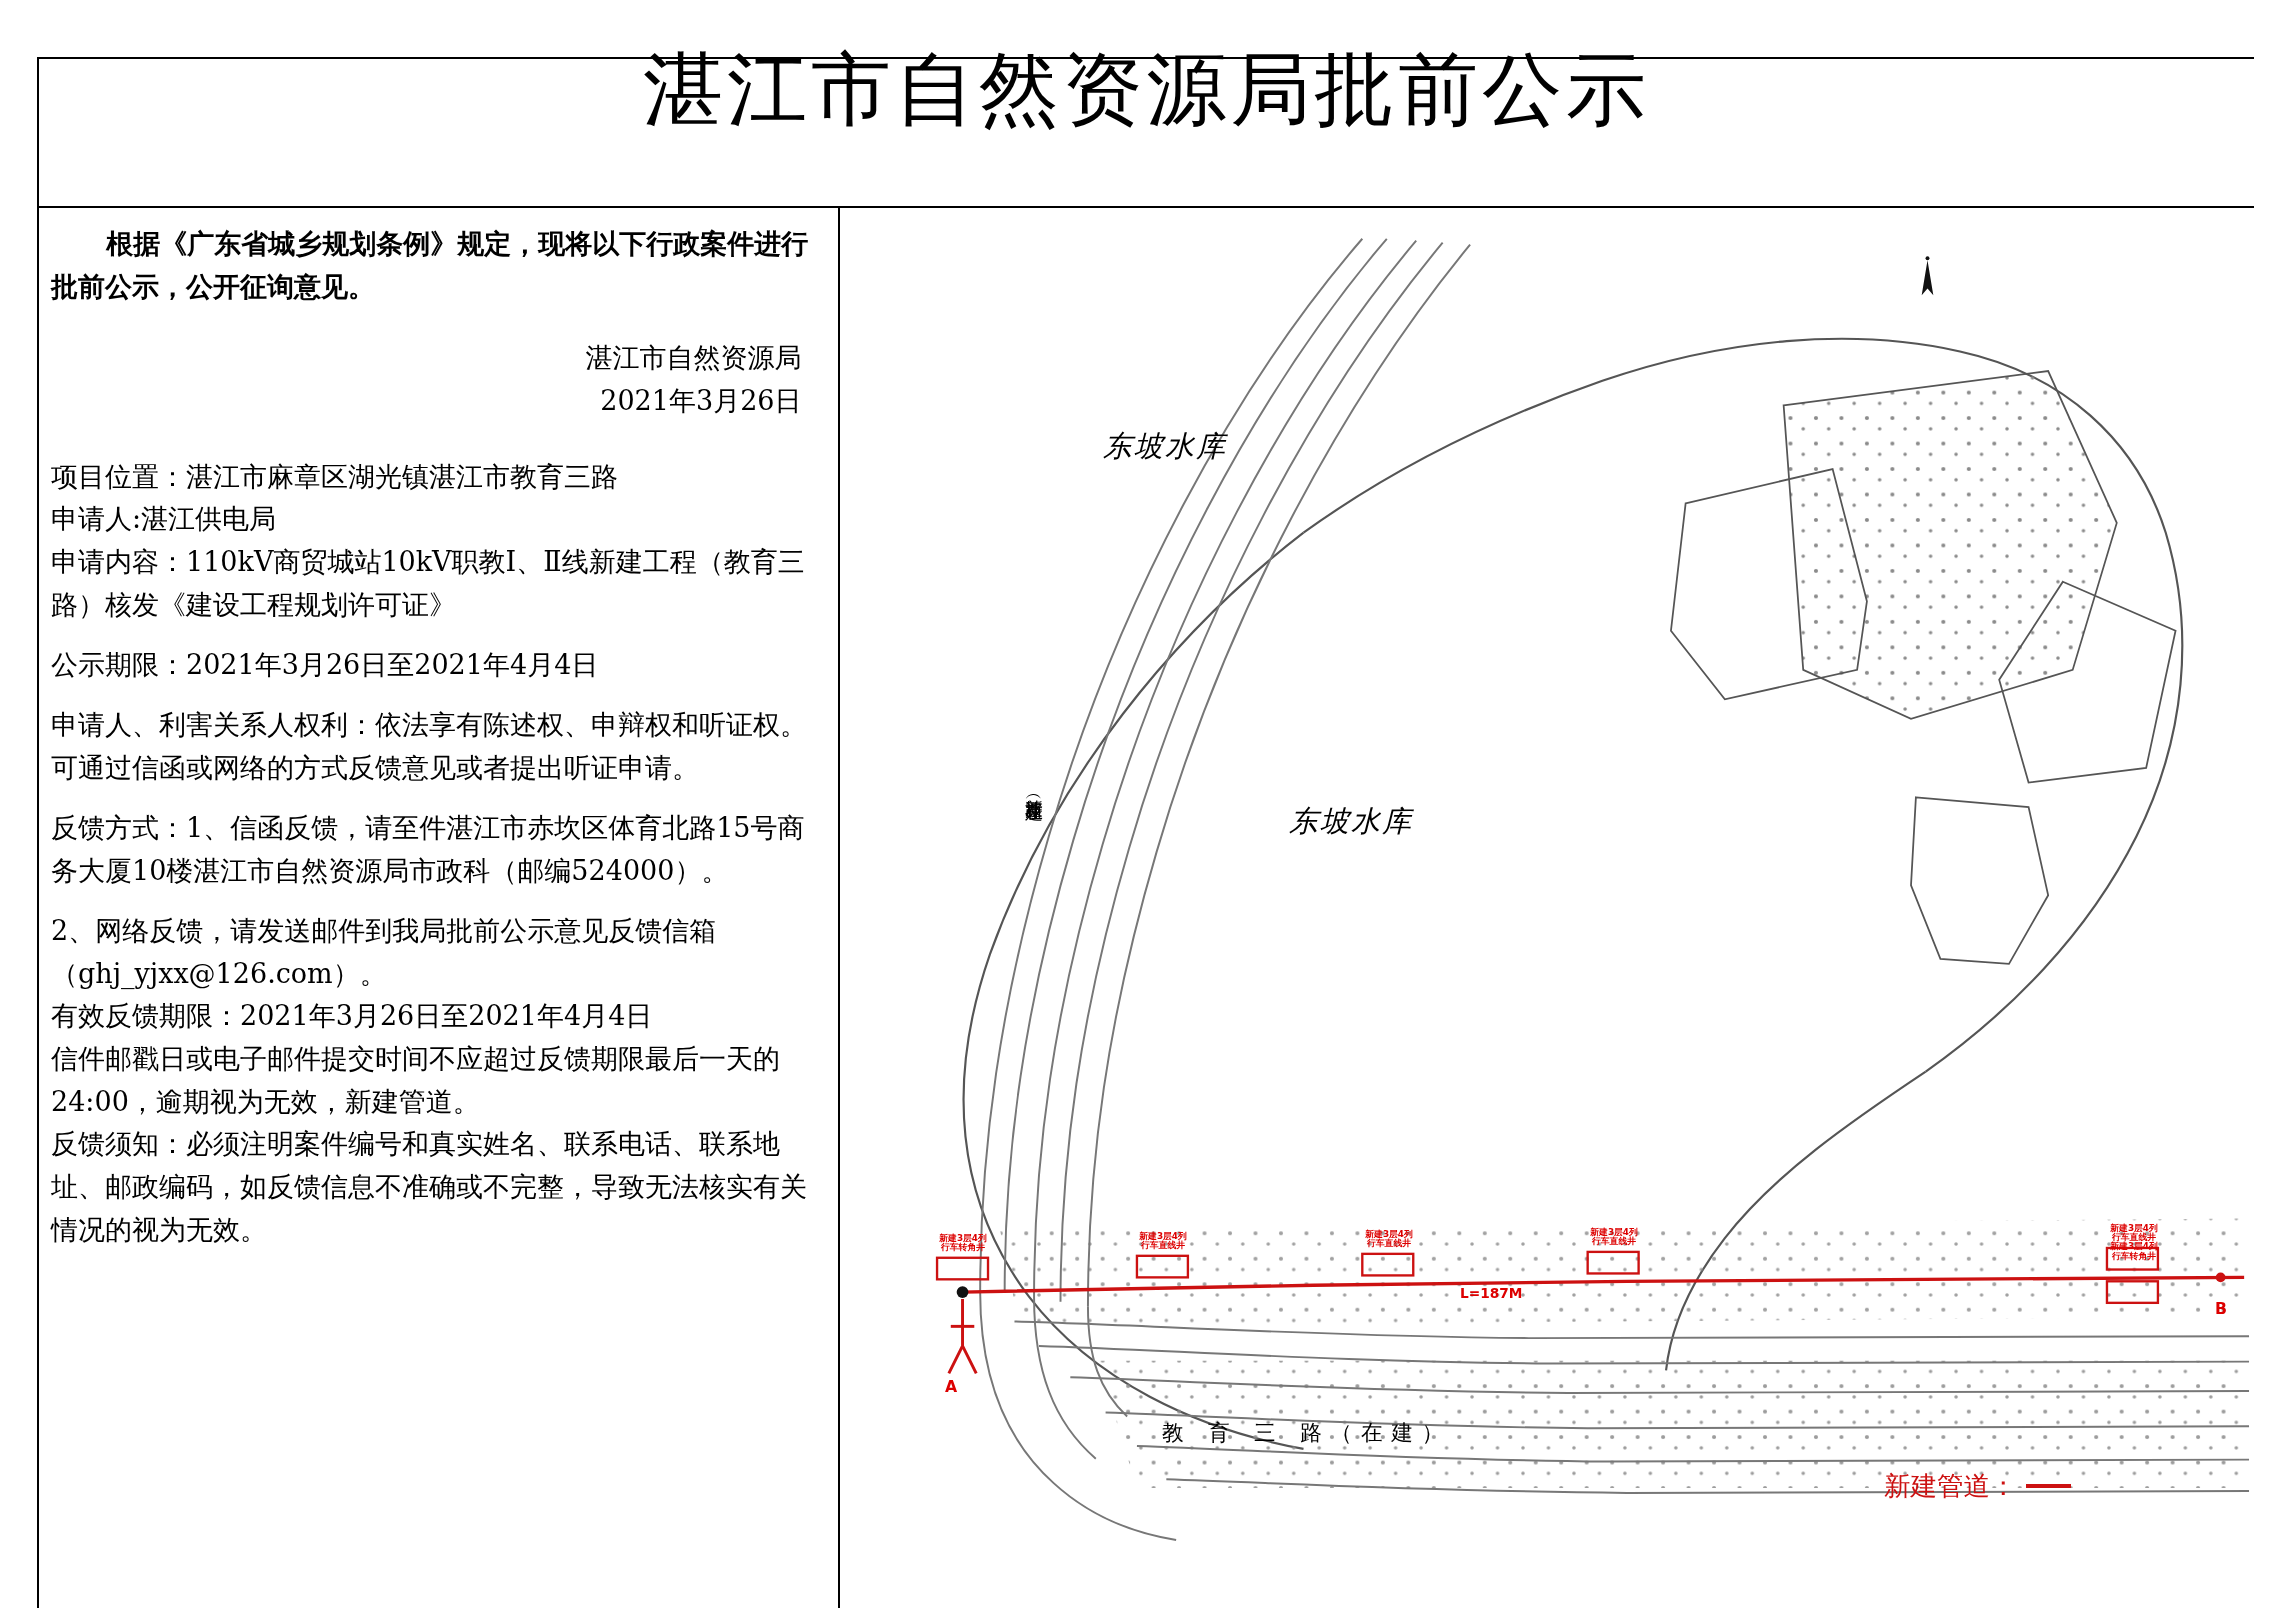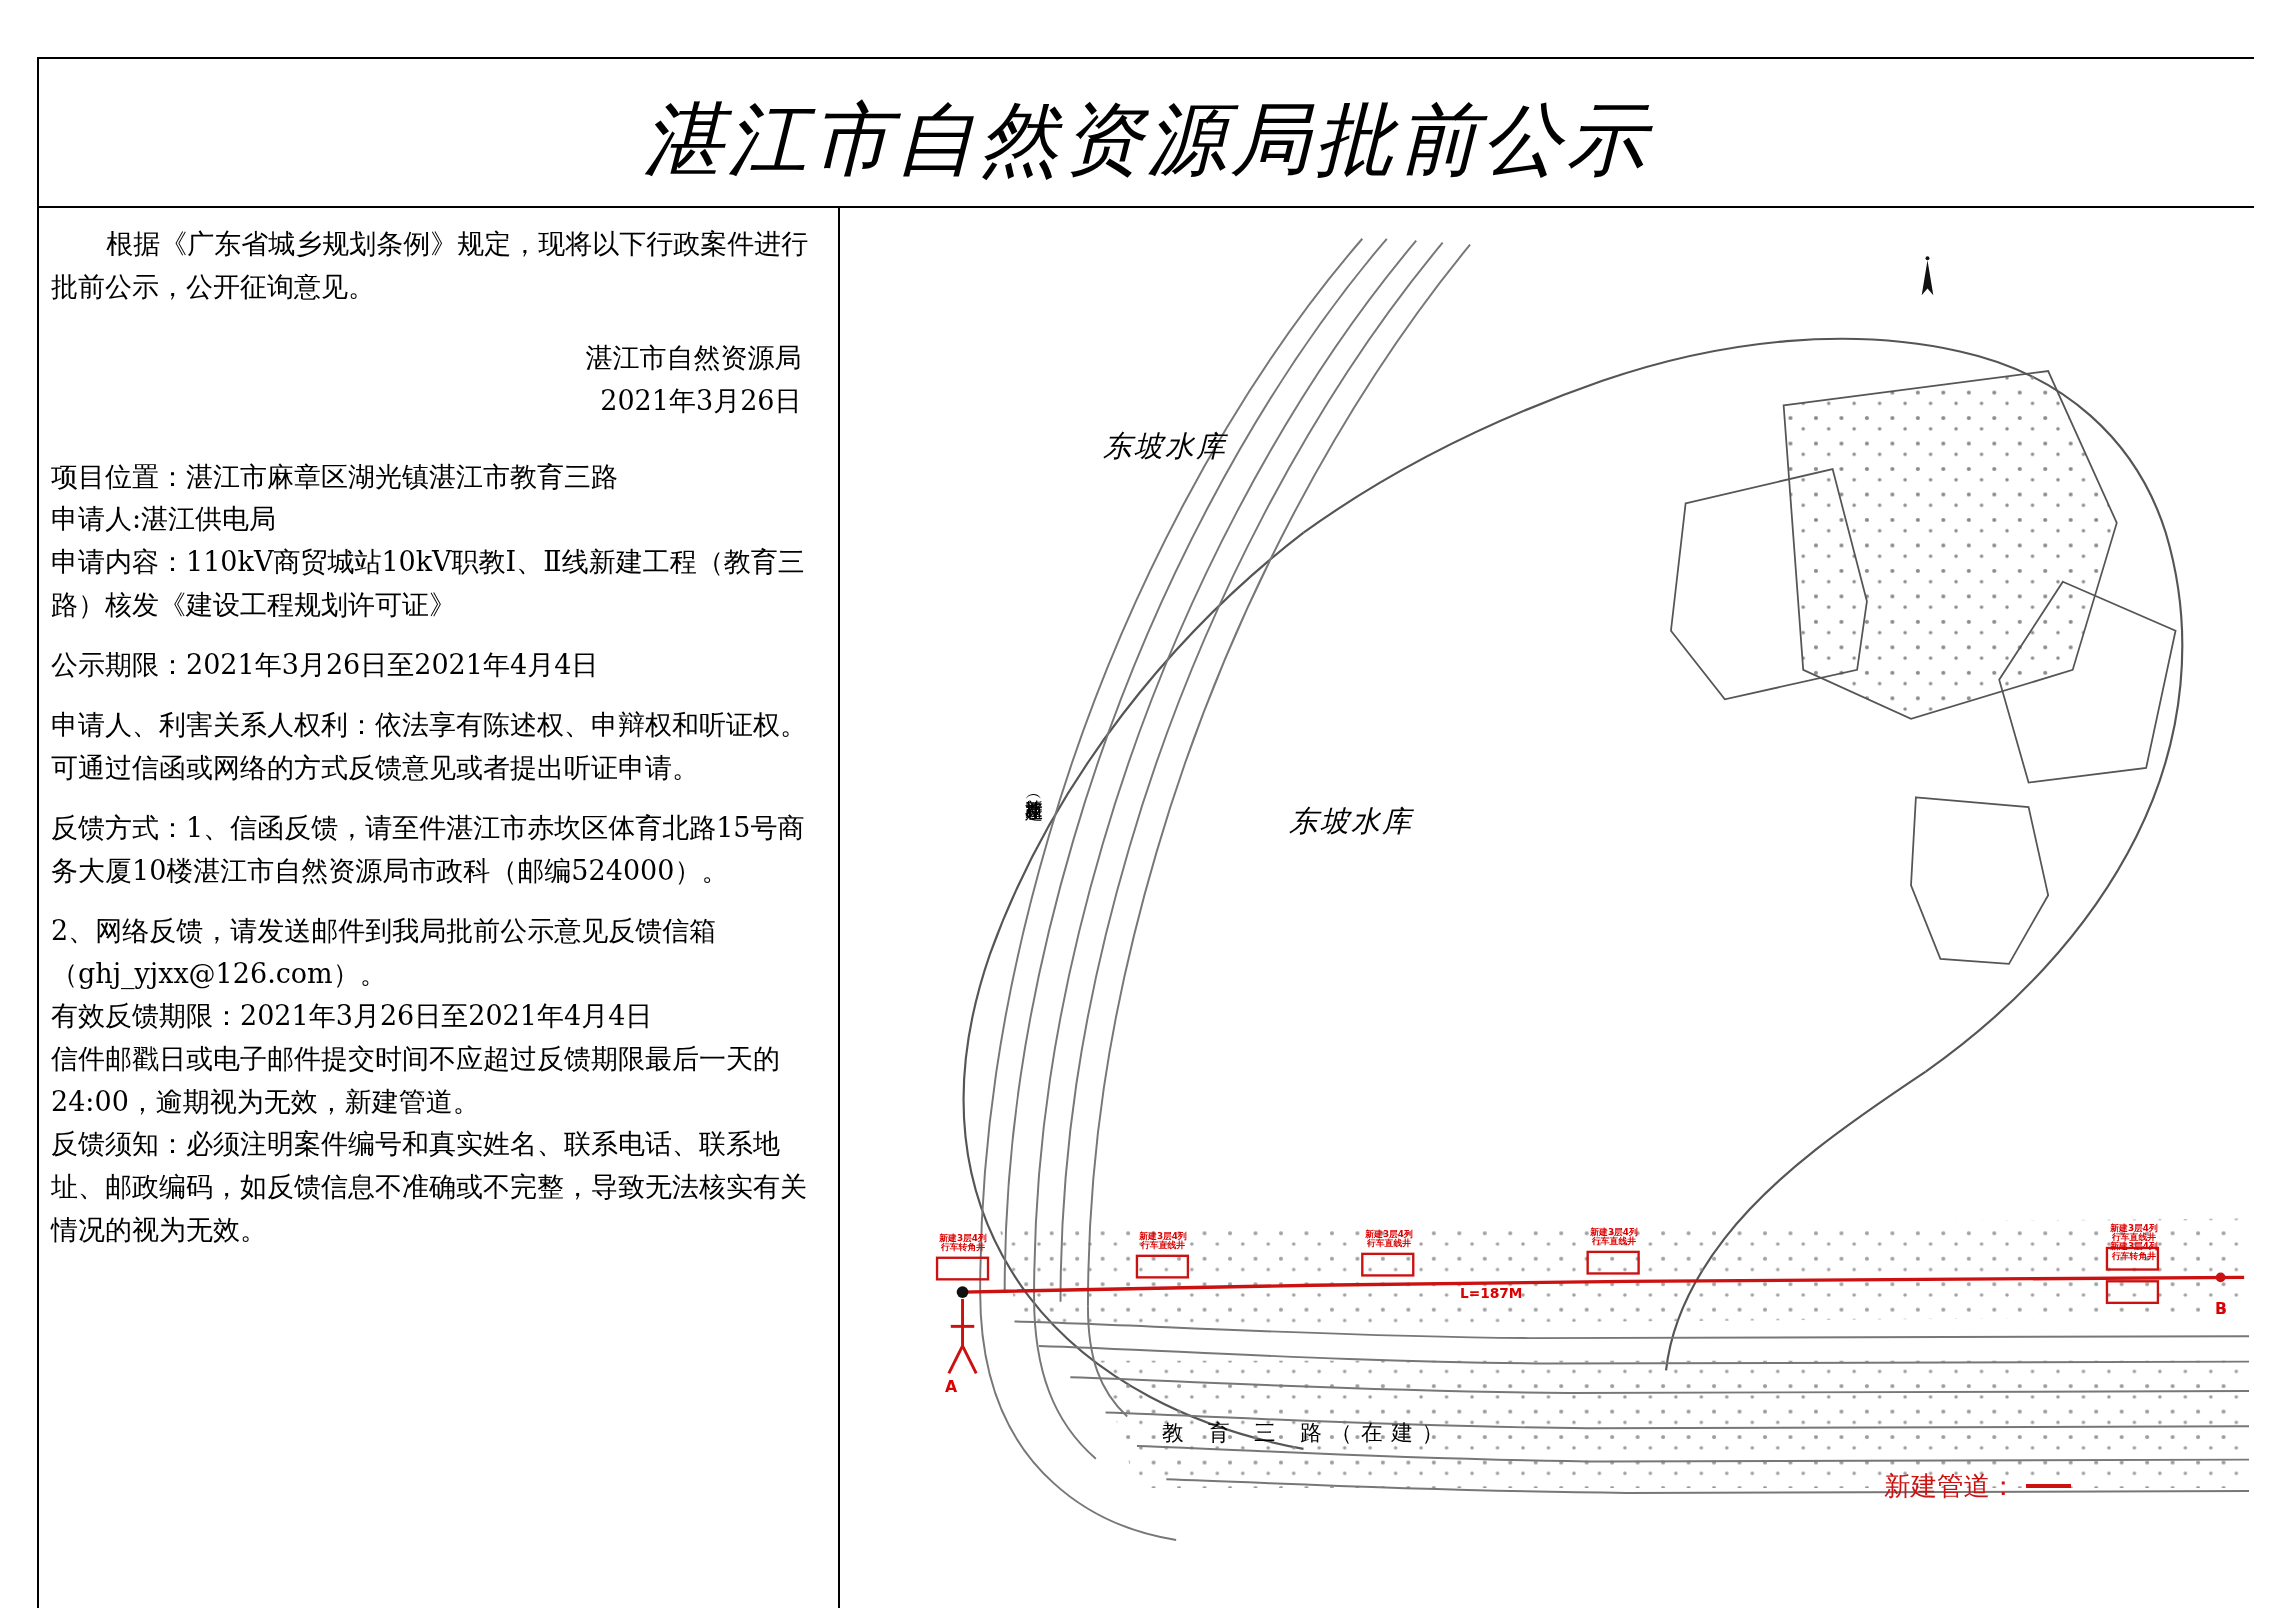--- a/index.html
+++ b/index.html
@@ -20,23 +20,22 @@
   }
 
   
   .title-area {
     position: absolute;
     left: 0;
     top: 0;
     width: 2293px;
     height: 180px;
     display: flex;
-    align-items: flex-end;
+    align-items: center;
     justify-content: center;
-    font-style: italic;
   }
   .doc-title {
     font-family: "DejaVu Serif", "Liberation Serif", serif;
     font-size: 80px;
     font-weight: 400;
     letter-spacing: 3.9px;
     white-space: nowrap;
     line-height: 1;
   }
 
@@ -84,20 +83,21 @@
     top: 223px;
     width: 774px;
     font-size: 27px;
     line-height: 1.58;
   }
   .para {
     margin: 0 0 0 0;
   }
   .para.indent {
     text-indent: 2.05em;
+    font-weight: bold;
   }
   .gap-sm { height: 17.6px; }
   .gap-md { height: 29px; }
   .gap-lg { height: 33px; }
 
   .sign-block {
     text-align: right;
     padding-right: 23.5px;
     line-height: 1.58;
   }

